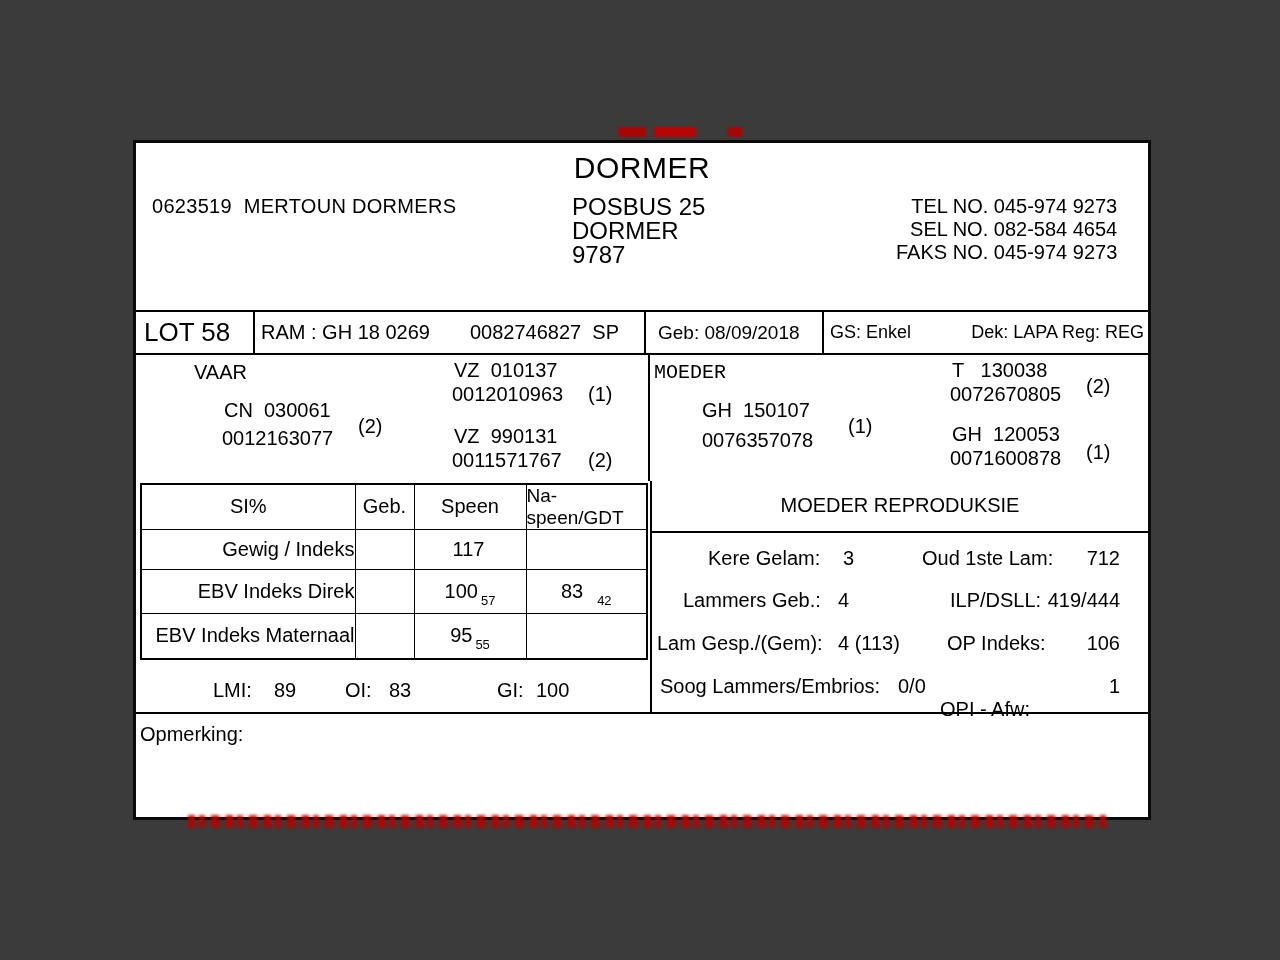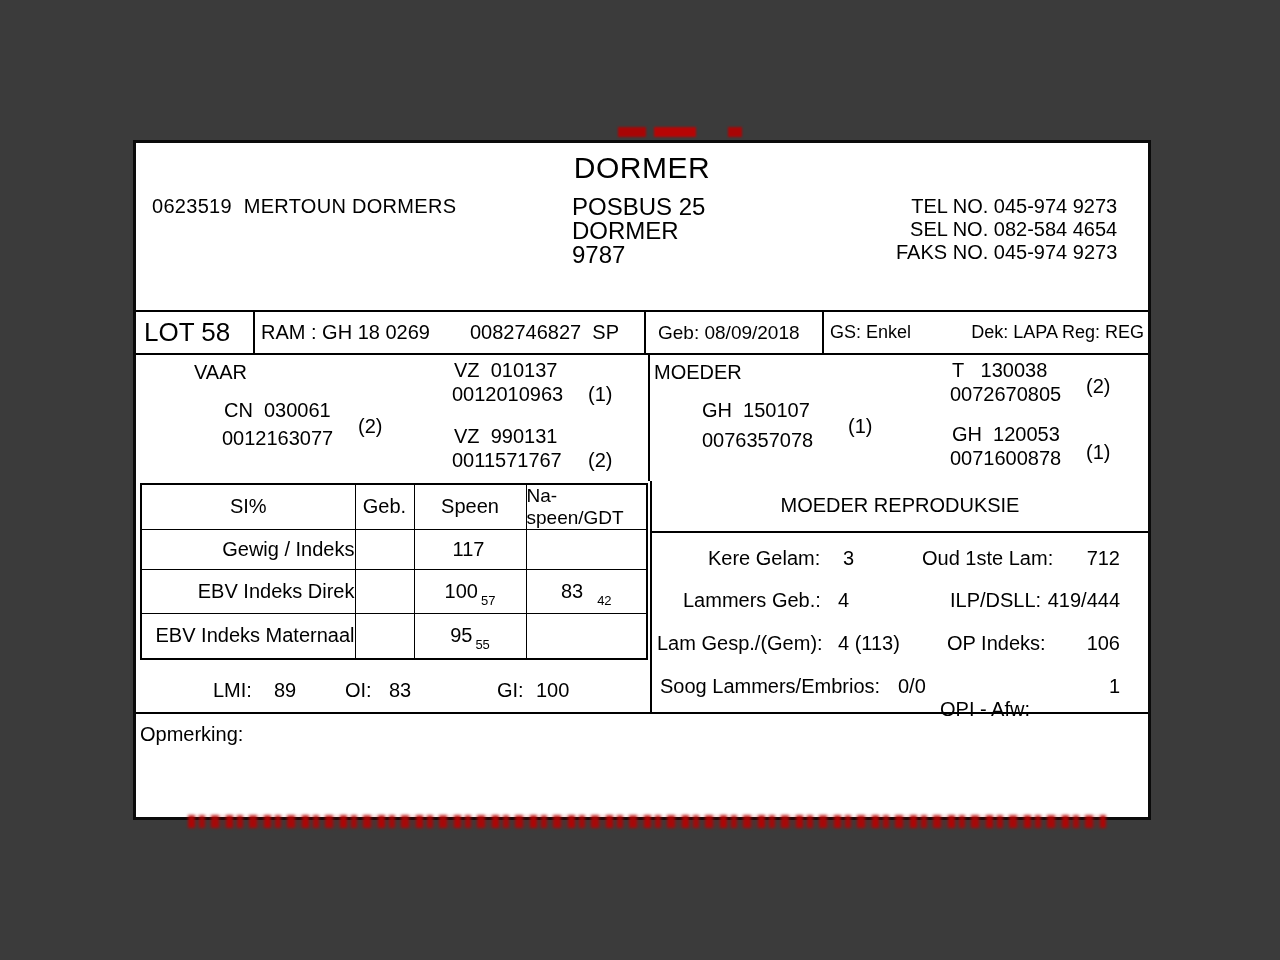--- a/index.html
+++ b/index.html
@@ -51,21 +51,21 @@
   .v-label { left:14px; top:6px;margin-left:44px; }
   .v-sire-code { left:88px; top:44px; }
   .v-sire-id   { left:86px; top:72px; }
   .v-sire-cnt  { left:222px; top:60px; font-size:19px; }
   .v-g1-code { left:318px; top:4px; }
   .v-g1-id   { left:316px; top:28px; }
   .v-g1-cnt  { left:452px; top:28px; font-size:19px; }
   .v-g2-code { left:318px; top:70px; }
   .v-g2-id   { left:316px; top:94px; }
   .v-g2-cnt  { left:452px; top:94px; font-size:19px; }
-  .m-label { left:4px; top:6px; }
+  .m-label { left:4px; top:6px;font-family:Liberation Mono, monospace; }
   .m-dam-code { left:52px; top:44px; }
   .m-dam-id   { left:52px; top:74px; }
   .m-dam-cnt  { left:198px; top:60px; font-size:19px; }
   .m-g1-code { left:302px; top:4px; }
   .m-g1-id   { left:300px; top:28px; }
   .m-g1-cnt  { left:436px; top:20px; font-size:19px; }
   .m-g2-code { left:302px; top:68px; }
   .m-g2-id   { left:300px; top:92px; }
   .m-g2-cnt  { left:436px; top:86px; font-size:19px; }
 

